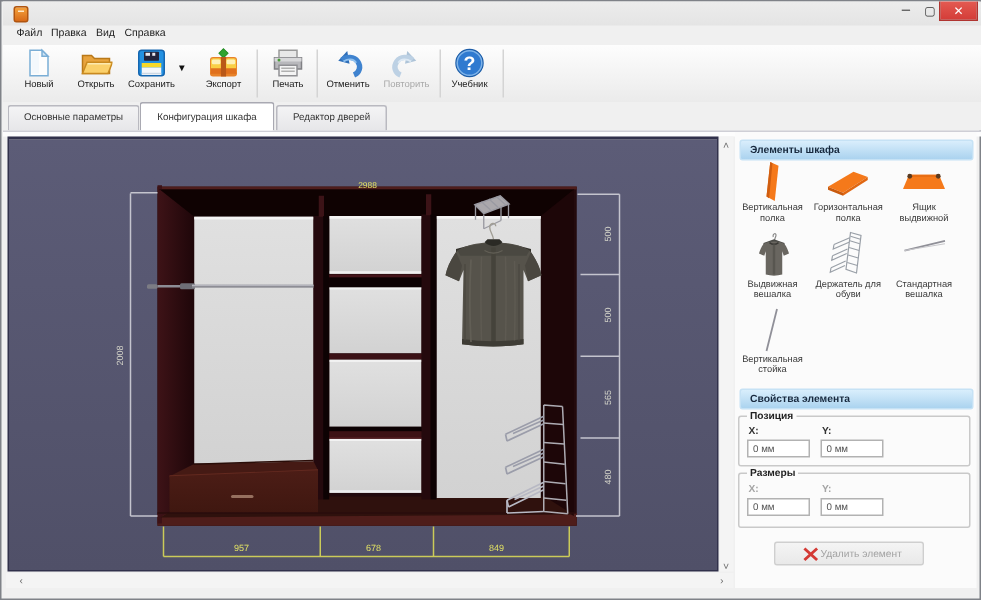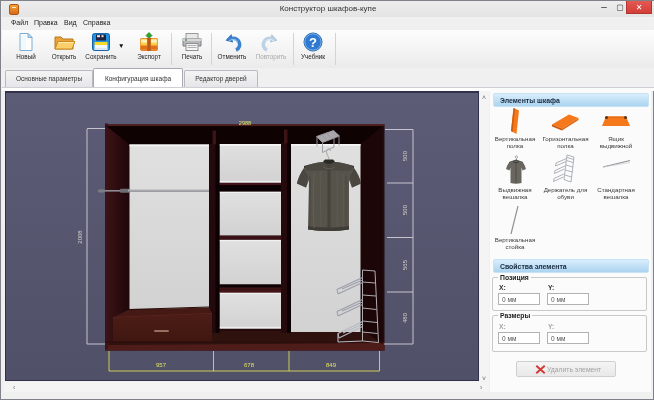--- a/index.html
+++ b/index.html
@@ -37,21 +37,20 @@
 .fleg{position:absolute;left:5px;top:-4px;background:#fbfbfb;font-size:6.8px;font-weight:bold;color:#222;padding:0 2px;}
 .flab{position:absolute;font-size:6.8px;font-weight:bold;color:#333;}
 .flab.g{color:#a5a5a5;}
 .finput{position:absolute;width:42px;height:12px;background:#fff;border:1px solid #b2b2b2;font-size:6.5px;color:#555;line-height:11px;padding-left:3px;}
 #delbtn{position:absolute;left:26px;top:273px;width:100px;height:16px;background:linear-gradient(#f4f4f4,#e9e9e9);border:1px solid #cfcfcf;border-radius:2px;}
 #delbtn span{position:absolute;left:30px;top:4px;font-size:6.8px;color:#a2a2a2;}
 </style></head>
 <body>
 <div id="win">
   <div id="titlebar">
-    <div id="title">Конструктор шкафов-купе</div>
     <div id="appicon"></div>
     <div id="btn-min">–</div>
     <div id="btn-max">▢</div>
     <div id="btn-close">✕</div>
   </div>
   <div id="menubar">
     <span style="left:9px;top:2px;">Файл</span>
     <span style="left:32px;top:2px;">Правка</span>
     <span style="left:62px;top:2px;">Вид</span>
     <span style="left:81px;top:2px;">Справка</span>

